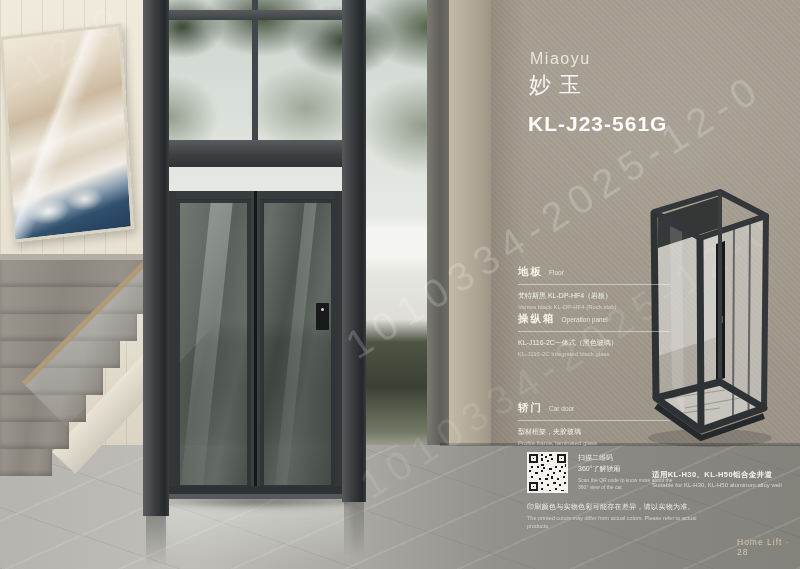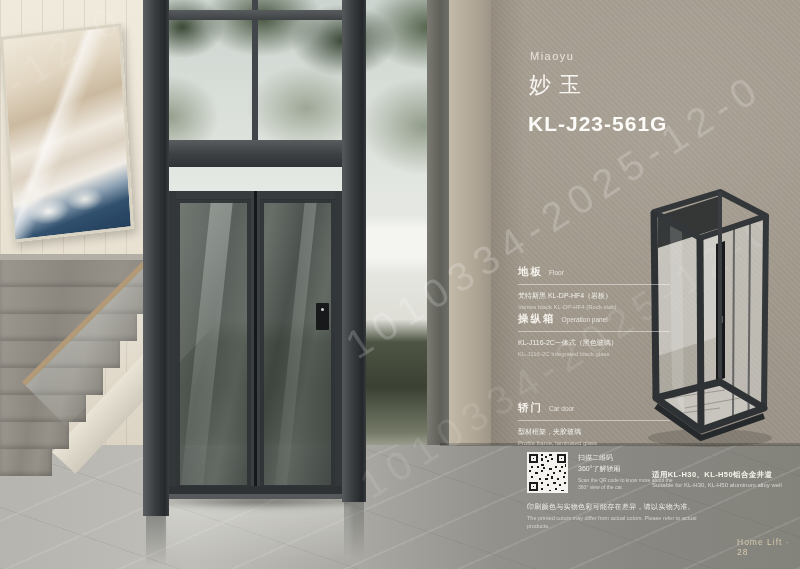--- a/index.html
+++ b/index.html
@@ -118,21 +118,21 @@
     background:linear-gradient(rgba(40,44,46,.30), rgba(40,44,46,0)); }
 
   
   .wm { position:absolute; z-index:20; white-space:nowrap; font-size:40px; letter-spacing:8px;
     color:rgba(255,255,255,.20); transform:rotate(-33deg); transform-origin:left top; font-weight:400; }
   .wm2 { color:rgba(255,255,255,.10); }
   .wm3 { color:rgba(255,255,255,.10); }
 
   
   .txt { position:absolute; z-index:30; }
-  .brand-en { left:530px; top:50px; font-size:11px; color:#e9e5dd; letter-spacing:1.5px; }
+  .brand-en { left:530px; top:50px; font-size:16px; color:#e9e5dd; letter-spacing:1.5px; }
   .brand-cn { left:529px; top:70px; font-size:22px; color:#f8f6f2; letter-spacing:8px; }
   .model    { left:528px; top:112px; font-size:21px; font-weight:bold; color:#fcfbf8; letter-spacing:1px; }
 
   .spec { position:absolute; z-index:30; width:152px; }
   .spec-head { display:flex; align-items:baseline; gap:6px;
     border-bottom:1px solid rgba(255,255,255,.45); padding-bottom:5px; margin-bottom:6px; }
   .spec-title-cn { font-size:10.5px; font-weight:bold; color:#f5f2ed; letter-spacing:2px; }
   .spec-title-en { font-size:6.5px; color:rgba(255,255,255,.75); }
   .spec-desc-cn { font-size:7px; color:rgba(255,255,255,.88); line-height:1.45; }
   .spec-desc-en { font-size:6px; color:rgba(255,255,255,.55); line-height:1.4; margin-top:2px; }

